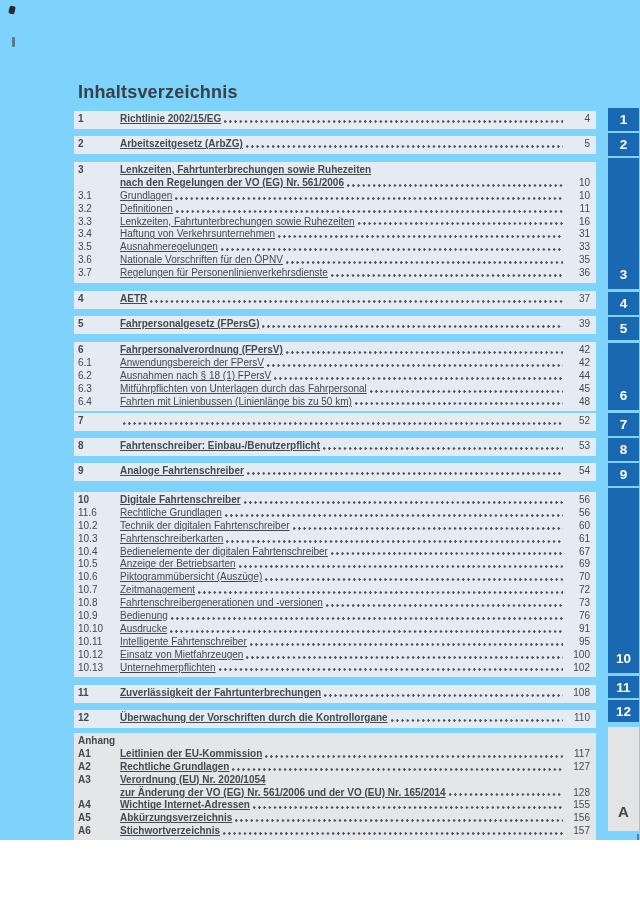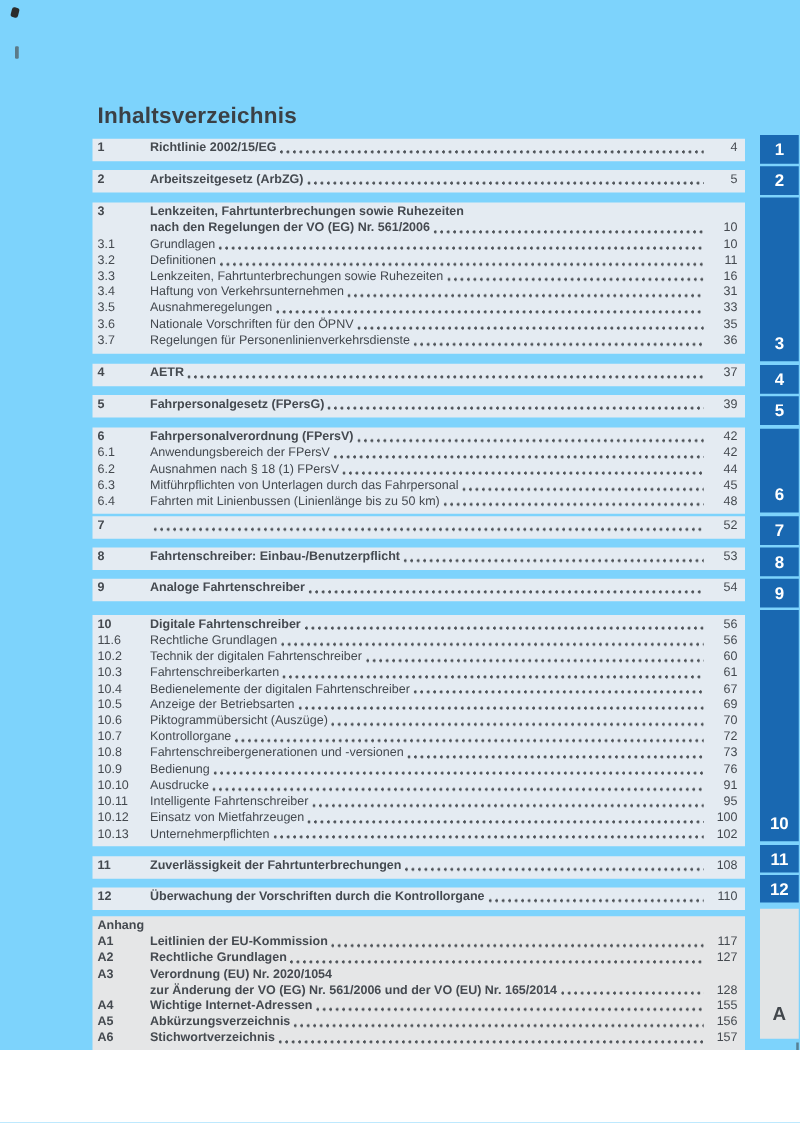--- a/index.html
+++ b/index.html
@@ -20,21 +20,21 @@
     position:absolute;left:74px;width:522px;box-sizing:border-box;
     padding:2px 6px 3px 4px;font-size:10px;
   }
   .band-blue{background:#e4ebf2;}
   .band-gray{background:#e5e6e7;}
 
   .row{display:flex;height:12.9px;white-space:nowrap;}
   .row span{line-height:12.9px;}
   .row.b .num,.row.b .txt{font-weight:bold;}
   .num{flex:0 0 42px;}
-  .txt{flex:0 0 auto;}
+  .txt{flex:0 0 auto;text-decoration:underline;}
   .leader{
     flex:1 1 auto;align-self:flex-end;height:3px;margin:0 3px 3px 3px;
     background-image:radial-gradient(circle at 1.2px 1.5px,#4d5257 1.05px,transparent 1.4px);
     background-size:5.2px 3px;background-repeat:repeat-x;
   }
   .pg{flex:0 0 24px;text-align:right;font-weight:normal;}
 
   
   .tab{
     position:absolute;right:1px;width:31px;background:#1968b1;color:#ffffff;
@@ -256,21 +256,21 @@
 
   <div class="row">
     <span class="num">10.6</span>
     <span class="txt">Piktogrammübersicht (Auszüge)</span>
     <span class="leader"></span>
     <span class="pg">70</span>
   </div>
 
   <div class="row">
     <span class="num">10.7</span>
-    <span class="txt">Kontrollorgane</span>
+    <span class="txt">Zeitmanagement</span>
     <span class="leader"></span>
     <span class="pg">72</span>
   </div>
 
   <div class="row">
     <span class="num">10.8</span>
     <span class="txt">Fahrtenschreibergenerationen und -versionen</span>
     <span class="leader"></span>
     <span class="pg">73</span>
   </div>

